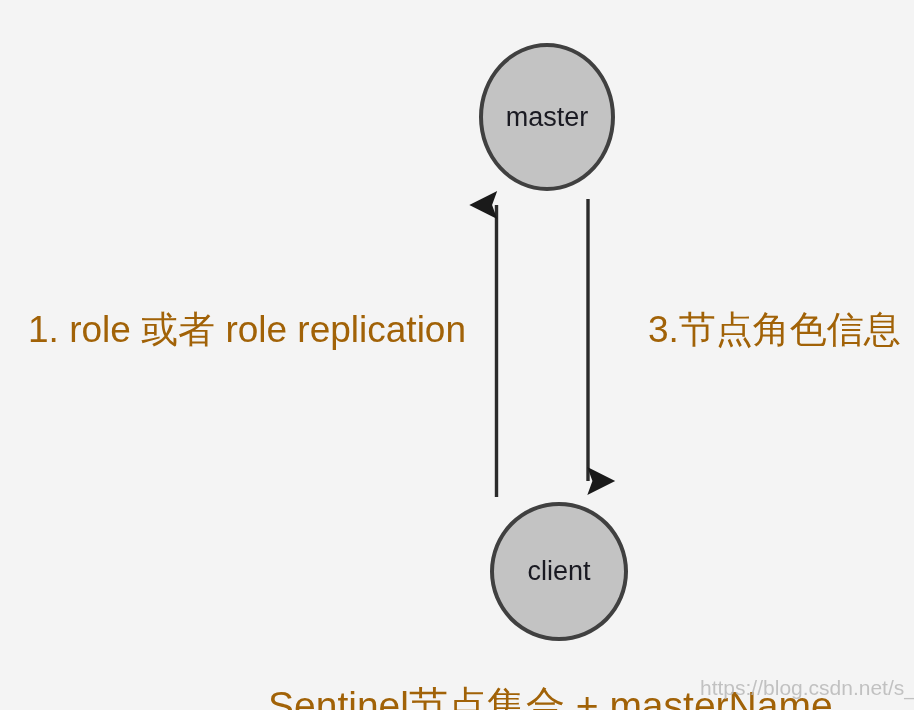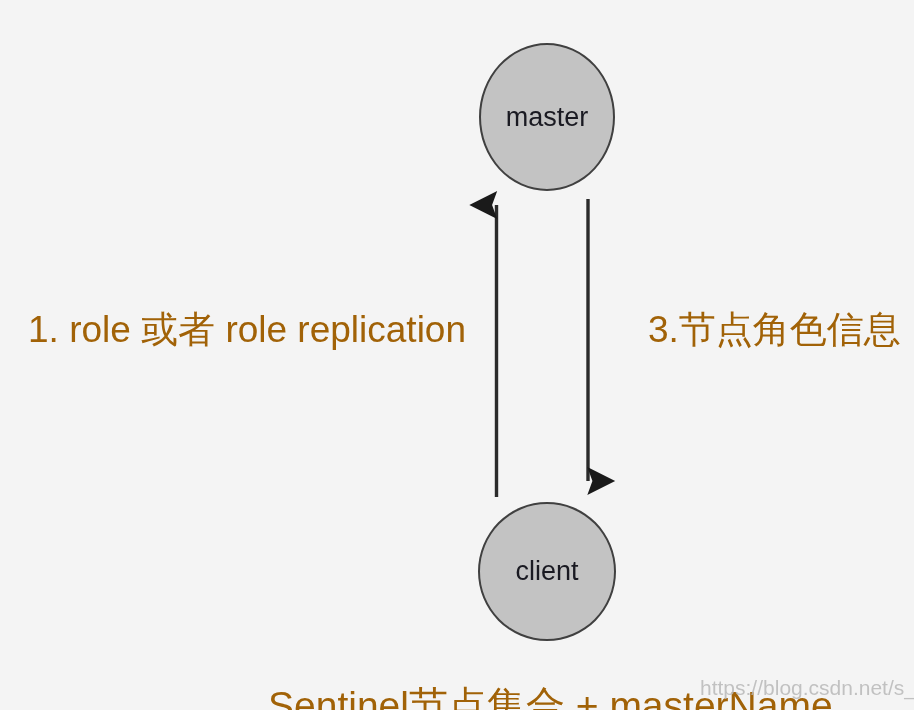--- a/index.html
+++ b/index.html
@@ -16,42 +16,42 @@
   #canvas {
     position: relative;
     width: 914px;
     height: 710px;
     background: #f4f4f4;
   }
   .node {
     position: absolute;
     border-radius: 50%;
     background: #c3c3c3;
-    border: 2px solid #404040;
+    border: 4px solid #404040;
     box-sizing: border-box;
     display: flex;
     align-items: center;
     justify-content: center;
   }
   .node-label {
     font-family: "Liberation Sans", sans-serif;
     font-size: 27px;
     color: #1a1a22;
     letter-spacing: 0px;
     line-height: 1;
     user-select: none;
   }
   #node-master {
     left: 479px;
     top: 43px;
     width: 136px;
     height: 148px;
   }
   #node-client {
-    left: 478px;
+    left: 490px;
     top: 502px;
     width: 138px;
     height: 139px;
     text-align: center;
   }
   .edge-layer {
     position: absolute;
     left: 0;
     top: 0;
     width: 914px;

